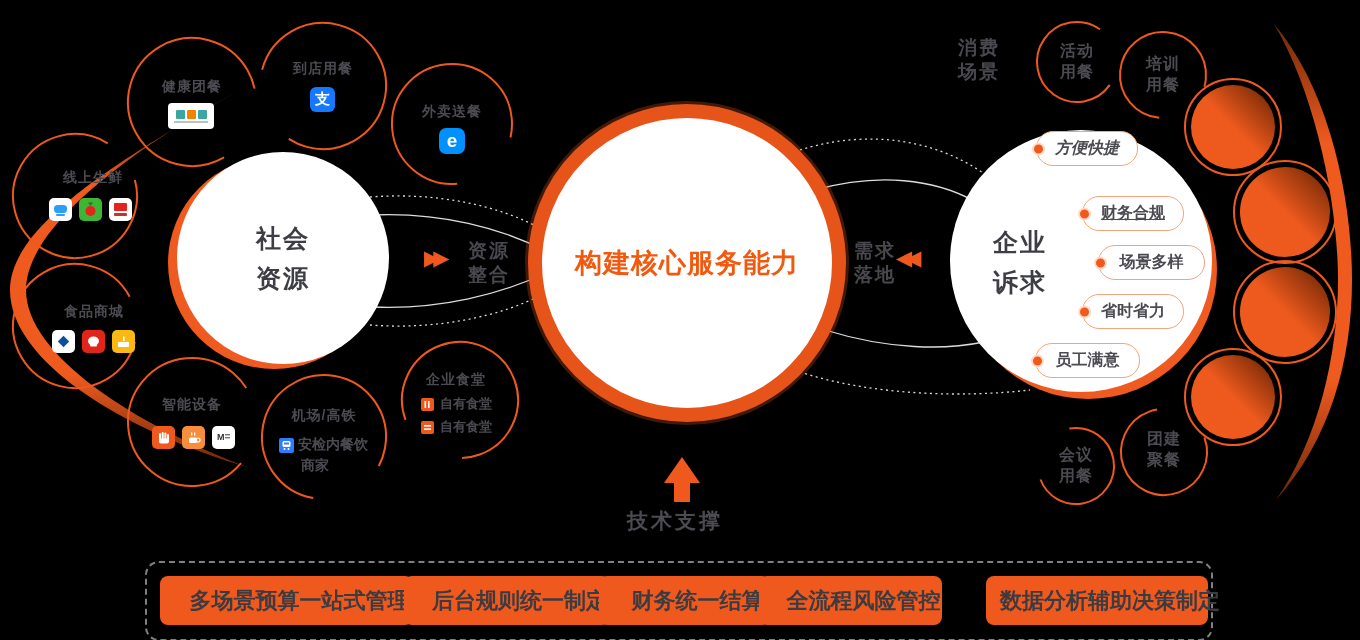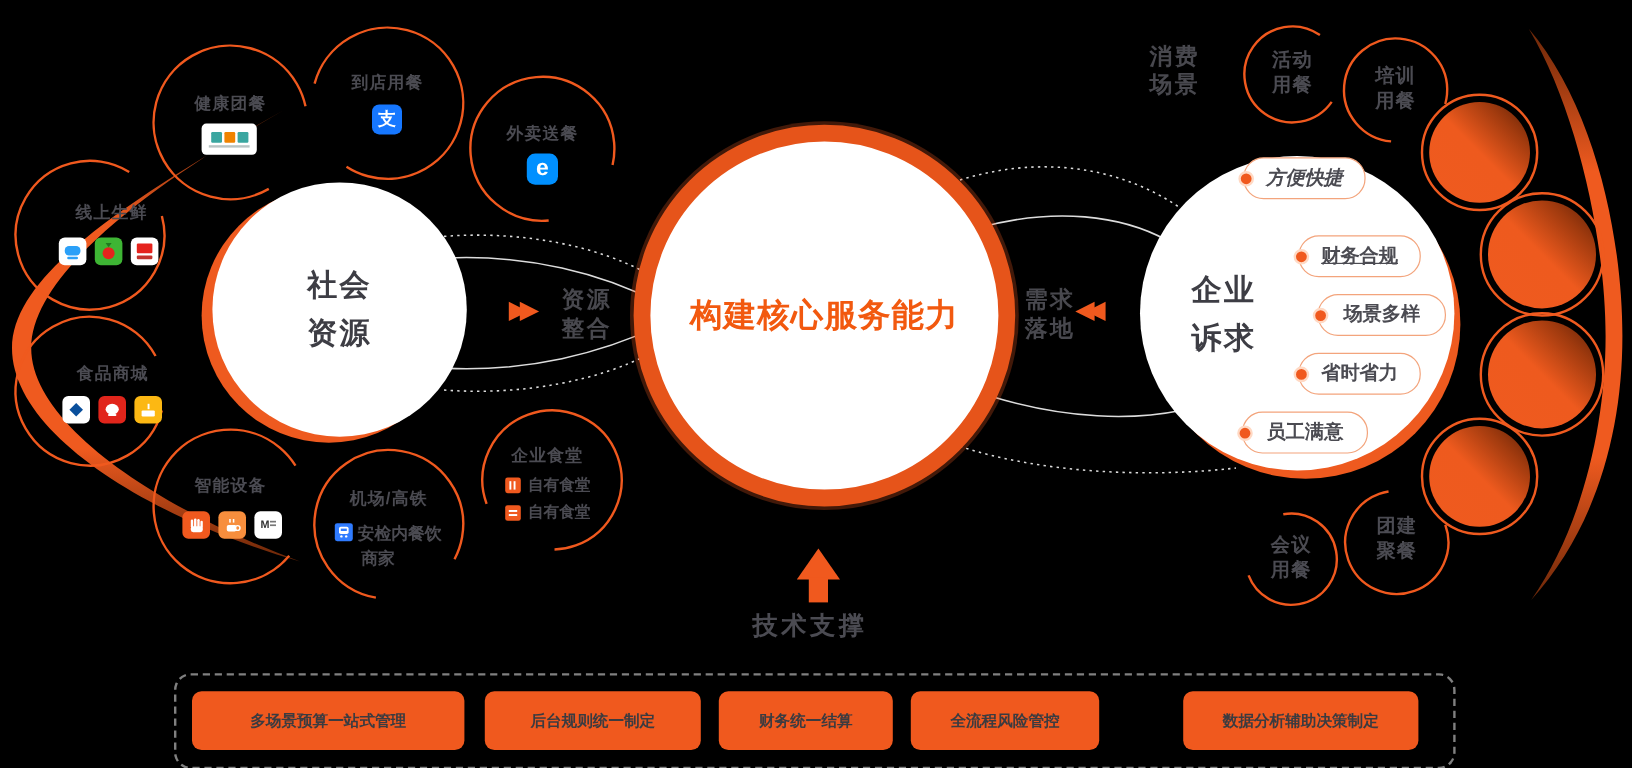--- a/index.html
+++ b/index.html
@@ -28,21 +28,21 @@
   .logo-white{background:#fff;}
   .wu-logo{position:absolute;z-index:3;width:46px;height:26px;border-radius:4px;background:#fff;
     display:flex;flex-direction:column;align-items:center;justify-content:center;gap:2px;}
   .wu-row{display:flex;gap:2px;}
   .wu-sq{width:9px;height:9px;border-radius:1px;}
   .wu-bar{width:34px;height:2px;background:#b9c4c4;}
   .big-logo{position:absolute;z-index:3;display:flex;align-items:center;justify-content:center;
     border-radius:6px;color:#fff;font-weight:bold;}
   
   .air-sub{position:absolute;z-index:3;font-size:14px;font-weight:bold;color:#4b4b52;}
-  .air-line1{display:flex;gap:4px;white-space:nowrap;}
+  .air-line1{display:flex;align-items:center;gap:4px;white-space:nowrap;}
   .air-line2{padding-left:22px;margin-top:3px;}
   
   .cant-rows{position:absolute;z-index:3;display:flex;flex-direction:column;gap:5px;}
   .cant-row{display:flex;align-items:center;gap:6px;font-size:13px;font-weight:bold;color:#4b4b52;white-space:nowrap;}
   .mini-ic{width:13px;height:13px;border-radius:2px;background:#f0591e;display:flex;align-items:center;justify-content:center;}
   
   .pill{position:absolute;height:33px;background:#fff;border:1px solid #f3a47c;border-radius:17px;
     display:flex;align-items:center;justify-content:center;font-size:16px;font-weight:bold;color:#4b4b52;z-index:4;white-space:nowrap;}
   .pill .dot{position:absolute;left:-5px;top:50%;transform:translateY(-50%);width:9px;height:9px;
     background:#f0591e;border:2px solid #ffd9c4;border-radius:50%;}
@@ -50,21 +50,21 @@
   .flow-label{position:absolute;z-index:3;font-size:19px;font-weight:bold;color:#48484e;line-height:24px;text-align:center;letter-spacing:2px;white-space:nowrap;}
   .flow-arrow{position:absolute;z-index:3;color:#f0591e;font-size:21px;font-weight:bold;letter-spacing:-7px;white-space:nowrap;}
   
   .tech-label{position:absolute;left:627px;top:507px;z-index:3;font-size:21px;font-weight:bold;color:#4b4b52;letter-spacing:3px;white-space:nowrap;}
   .up-arrow-head{position:absolute;left:664px;top:457px;width:0;height:0;z-index:3;
     border-left:18px solid transparent;border-right:18px solid transparent;border-bottom:26px solid #f0591e;}
   .up-arrow-tail{position:absolute;left:674px;top:481px;width:16px;height:21px;background:#f0591e;z-index:3;}
   
   .dash-box{position:absolute;left:145px;top:561px;width:1064px;height:76px;border:2px dashed #808080;border-radius:14px;z-index:2;}
   .bbtn{position:absolute;top:576px;height:49px;background:#f0591e;border-radius:8px;z-index:3;
-    display:flex;align-items:center;justify-content:center;font-size:13px;font-weight:bold;color:#3b3b40;white-space:nowrap;}
+    display:flex;align-items:center;justify-content:center;font-size:22px;font-weight:bold;color:#3b3b40;white-space:nowrap;padding-left:26px;}
 </style>
 </head>
 <body>
 
 <div class="stage">
 
   <svg class="bg-svg" viewBox="0 0 1360 640">
     <defs>
       <linearGradient id="cresL" x1="0" y1="0" x2="0" y2="1">
         <stop offset="0" stop-color="#6b2708"></stop>

